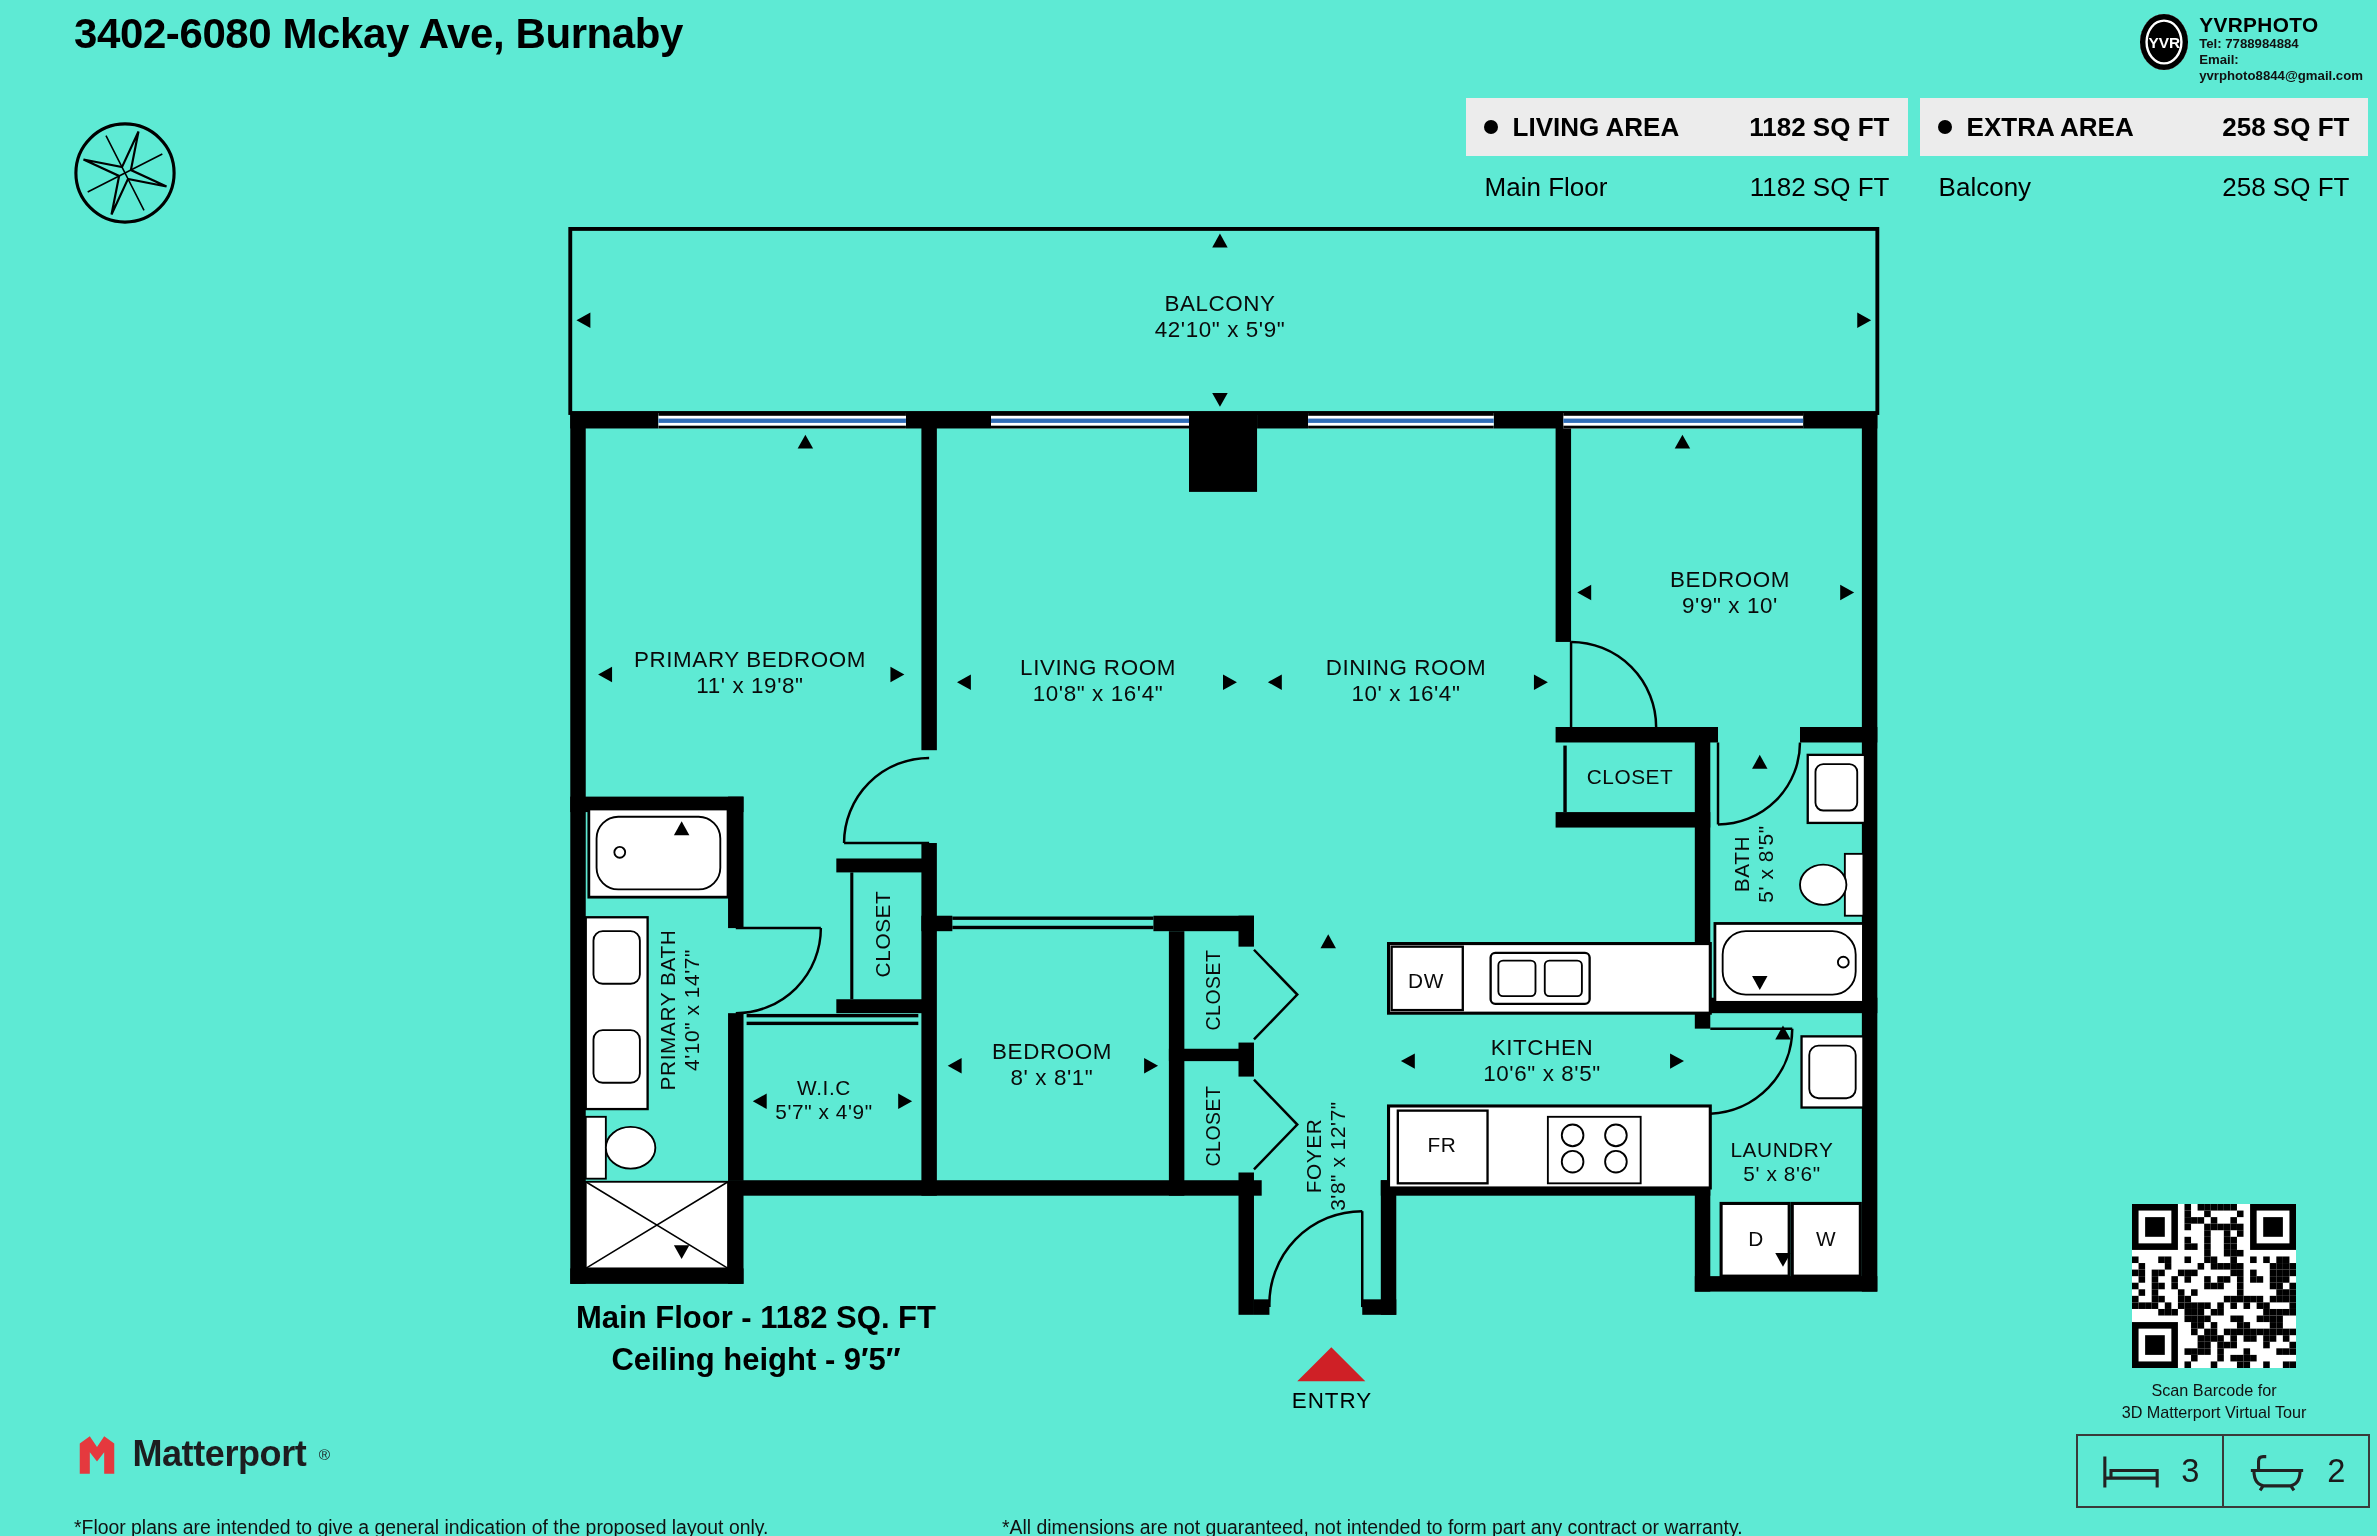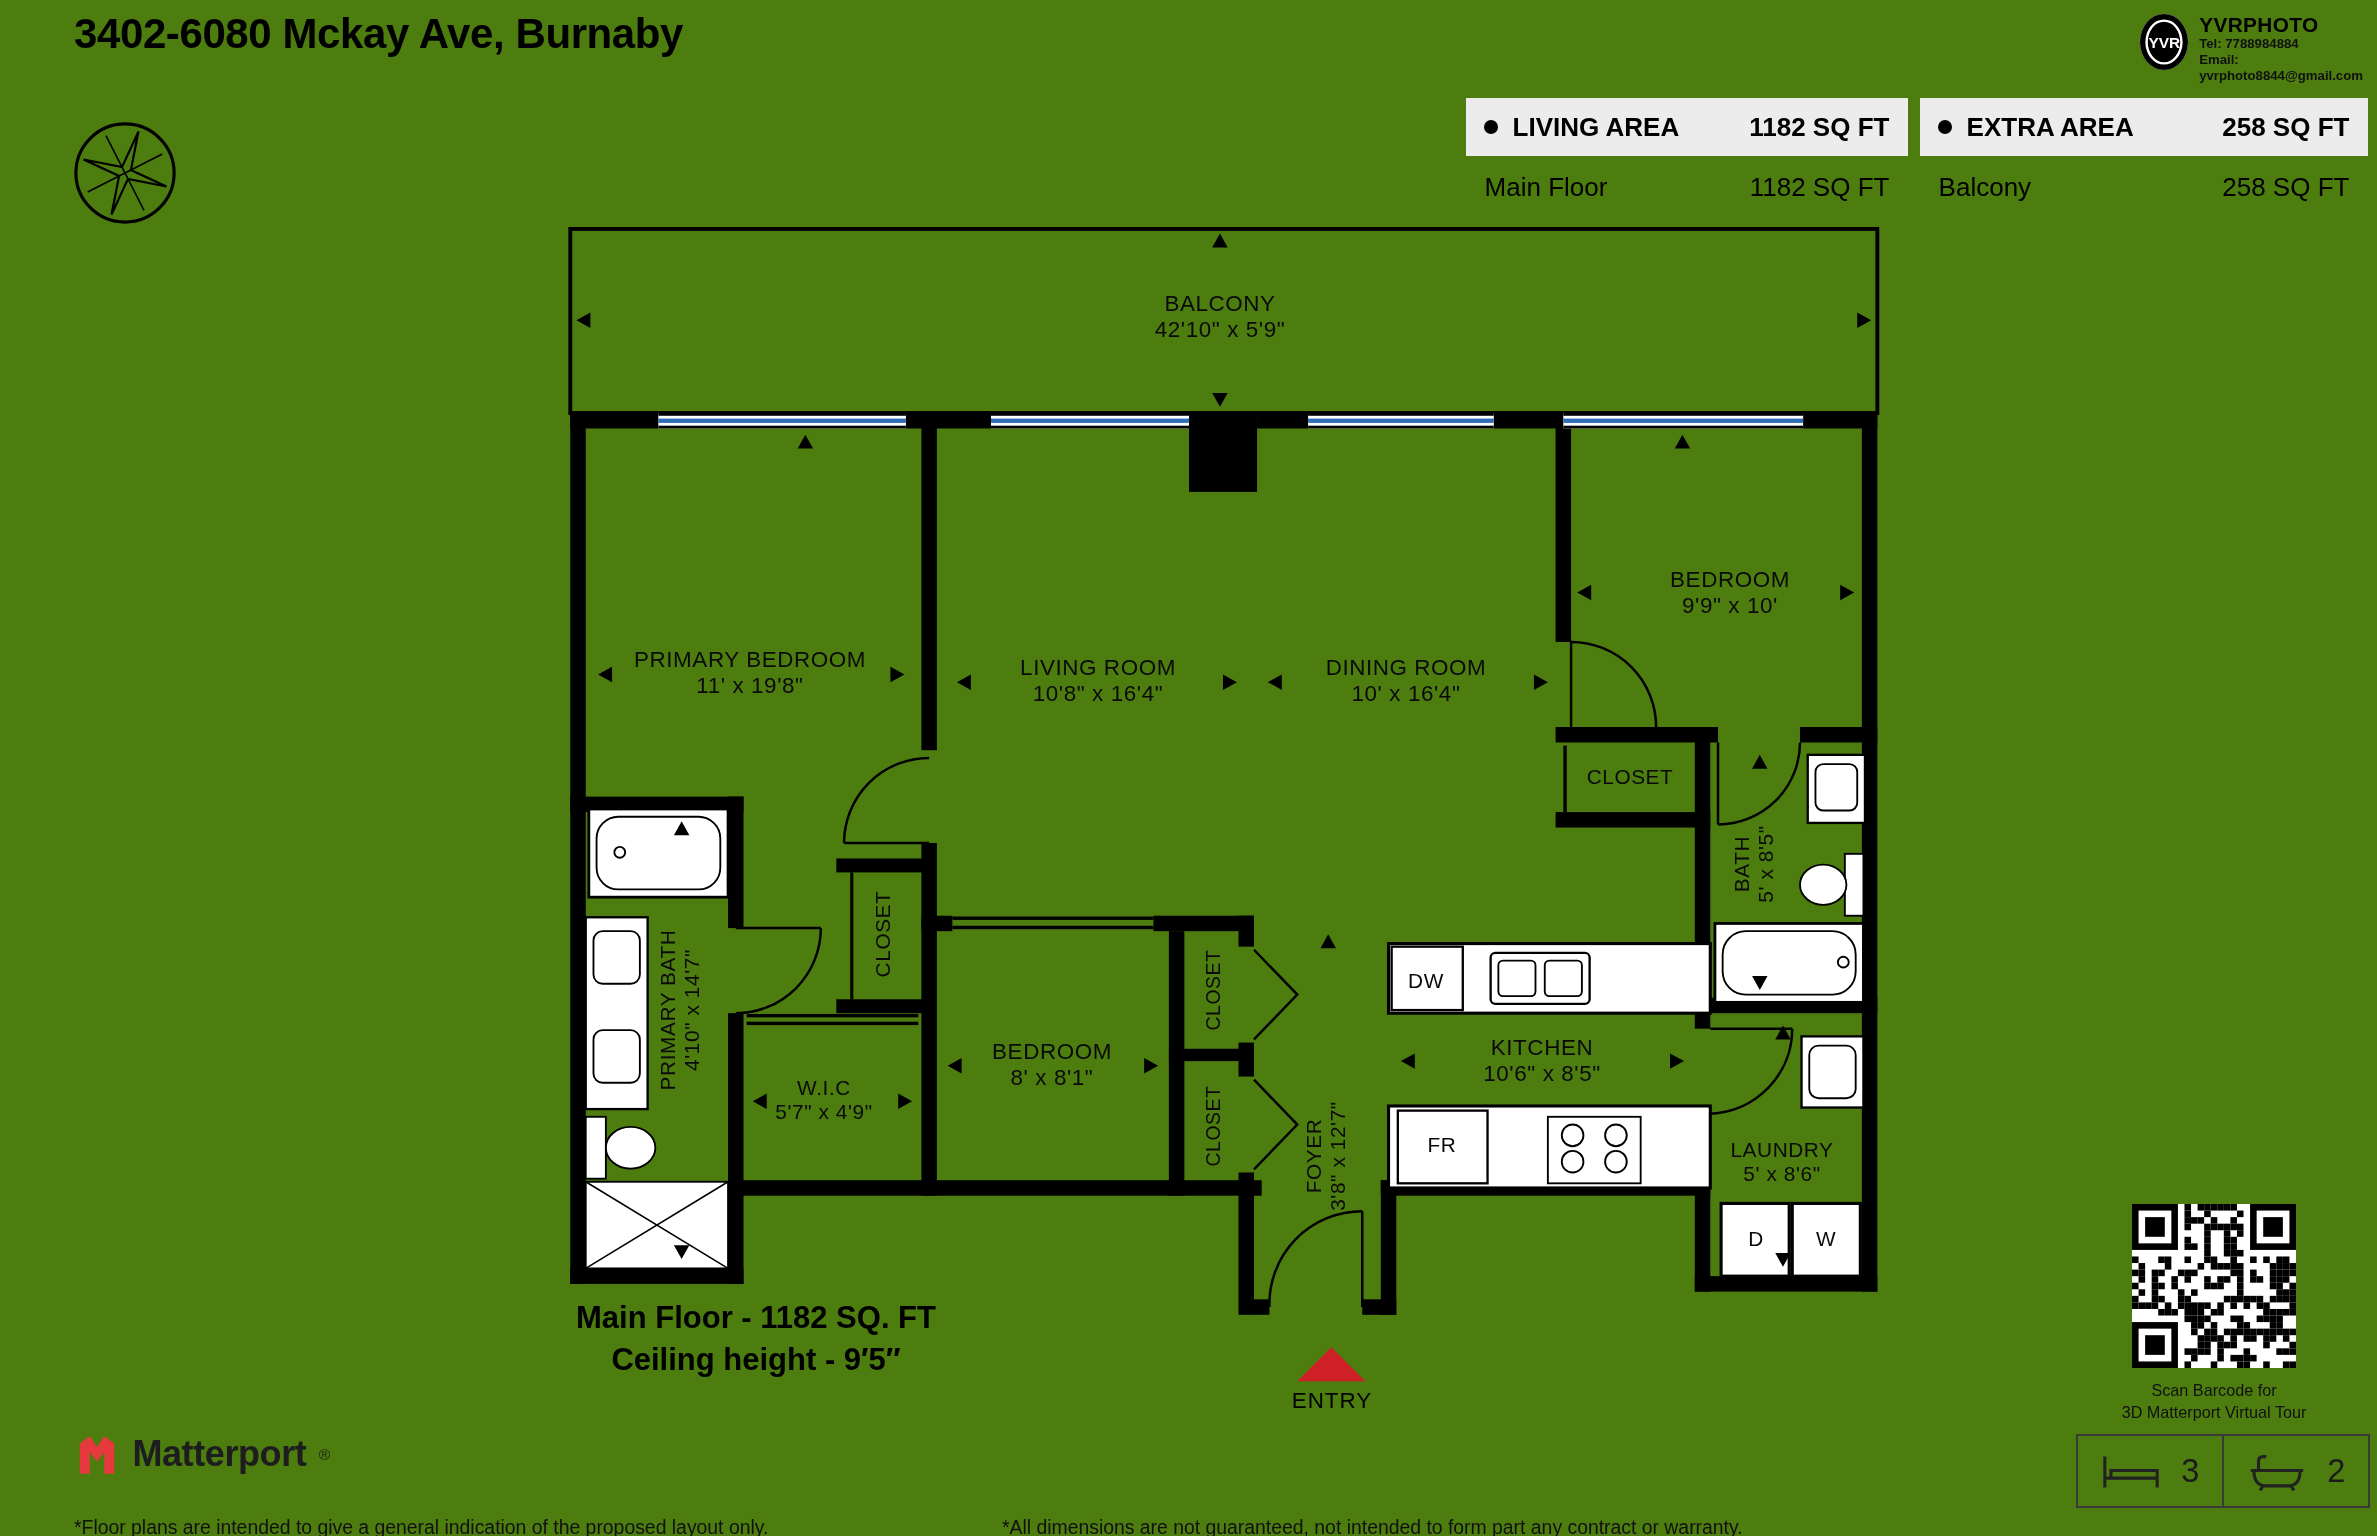--- a/index.html
+++ b/index.html
@@ -1,16 +1,16 @@
 <!DOCTYPE html>
 <html style="font-size:12.4px"><head>
 <meta charset="utf-8">
 <style>
   html,body{margin:0;padding:0;background:#fff;}
-  .stage{position:relative;width:2377px;height:1537px;background:#4d7c0f;overflow:hidden;}
+  .stage{position:relative;width:2377px;height:1537px;background:#5eead4;overflow:hidden;}
   .canvas{position:relative;width:1189px;height:768px;transform:scale(2);transform-origin:0 0;
           font-family:"Liberation Sans",sans-serif;color:#000;}
 
   
   .page-title{position:absolute;left:37px;top:4.6px;font-size:21px;font-weight:700;letter-spacing:-0.2px;}
   .compass{position:absolute;left:36px;top:60px;width:53px;height:53px;}
   .vendor{position:absolute;left:1070px;top:7px;display:flex;gap:5.4px;align-items:flex-start;}
   .vendor-badge{width:28px;height:28px;border-radius:50%;background:#000;display:flex;align-items:center;justify-content:center;
                 color:#fff;font-size:7.7px;font-weight:700;box-shadow:inset 0 0 0 2.7px #000, inset 0 0 0 3.9px #fff;}
   .vendor-name{font-size:10.4px;font-weight:700;letter-spacing:0.2px;}

